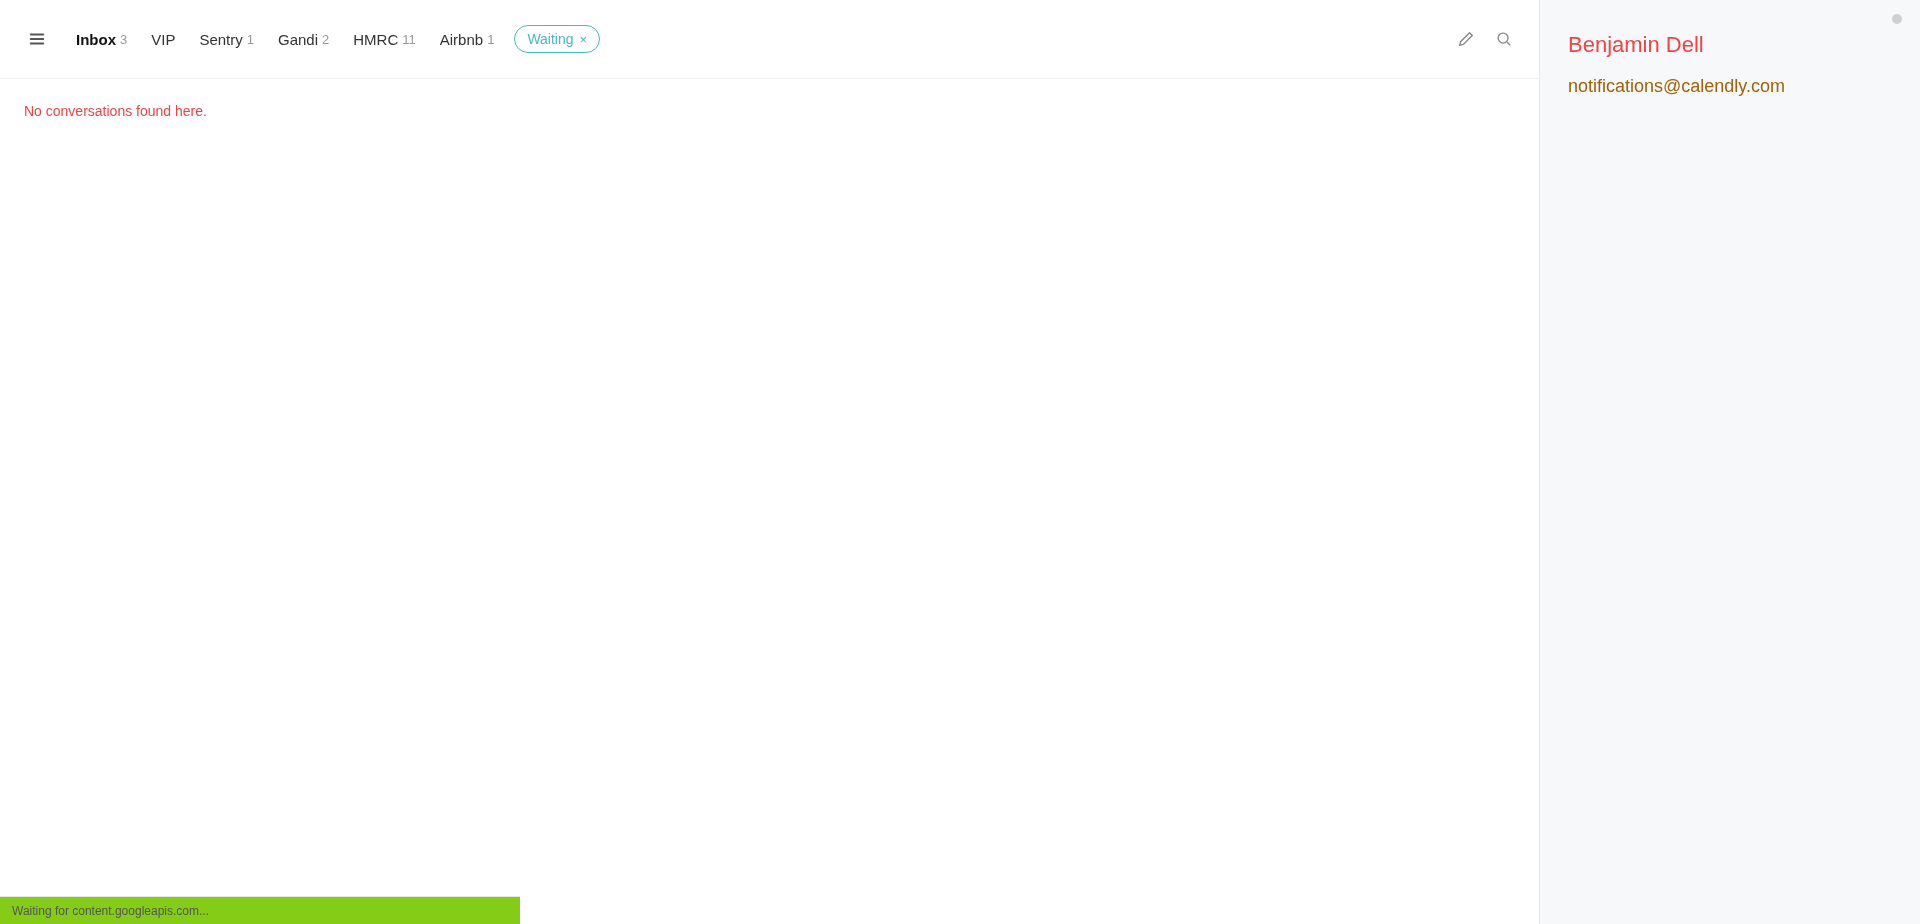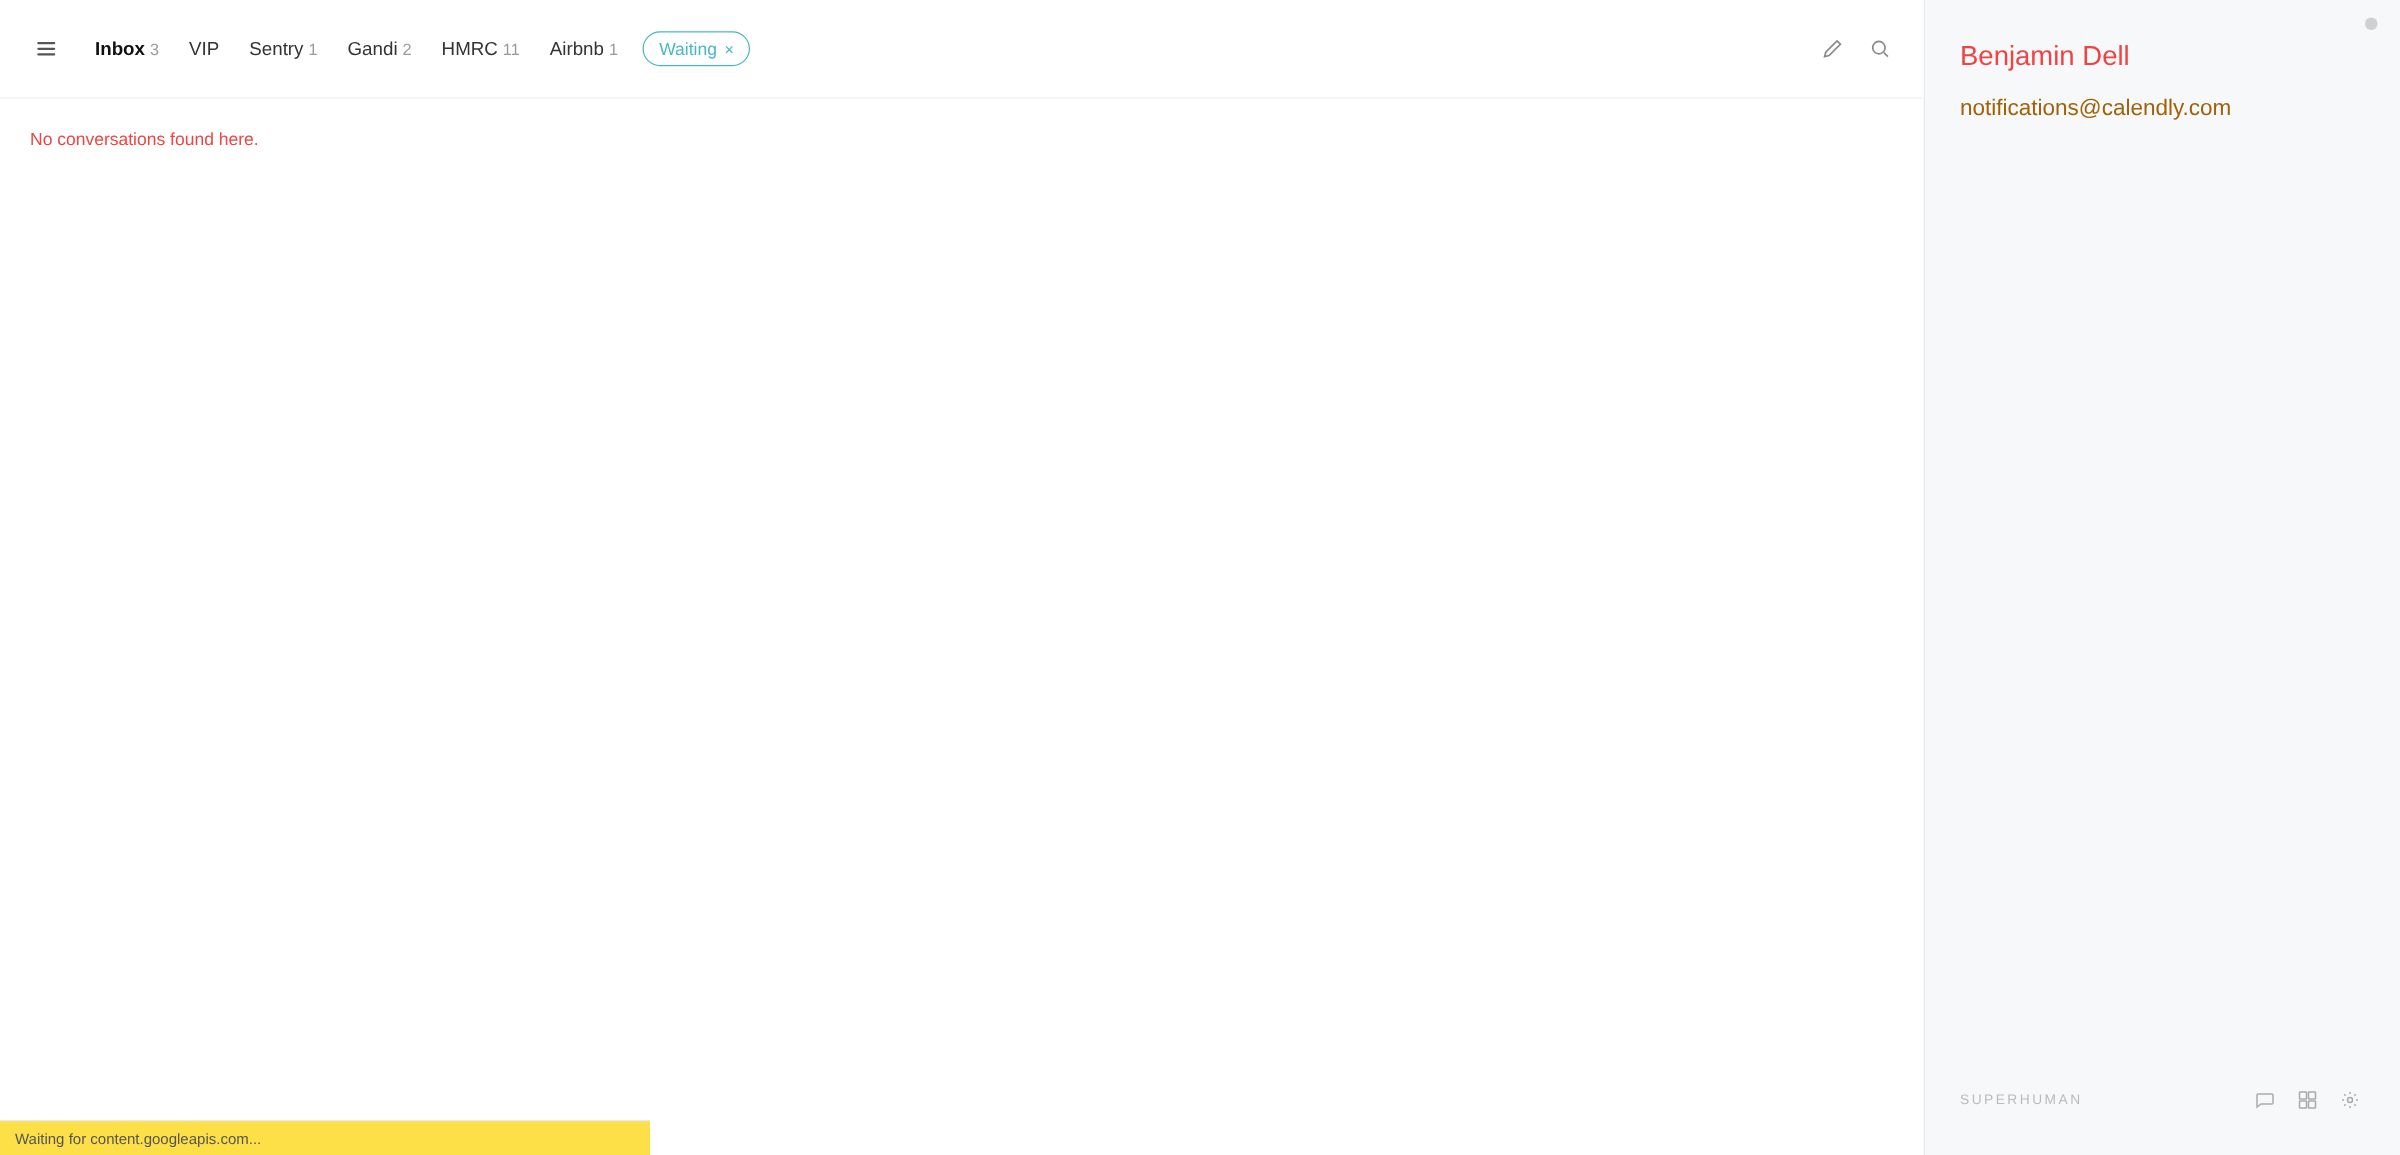--- a/index.html
+++ b/index.html
@@ -123,21 +123,21 @@
     }
 
     .empty-state-text {
       font-size: 14px;
       color: #ef4444;
     }
 
     
     .status-bar {
       height: 28px;
-      background: #fde047;
+      background: #84cc16;
       border-top: 1px solid #e8e8e8;
       display: flex;
       align-items: center;
       padding: 0 12px;
       font-size: 12px;
       color: #555;
       position: fixed;
       bottom: 0;
       left: 0;
       width: 520px;
@@ -295,47 +295,20 @@
 
   </div>
 
   <div class="right-panel">
 
     <div class="status-dot"></div>
 
     <div class="contact-name">Benjamin Dell</div>
     <div class="contact-email">notifications@calendly.com</div>
 
-    <div class="right-panel-footer">
-      <span class="superhuman-logo">SUPERHUMAN</span>
-      <div class="footer-icons">
-
-        <div class="footer-icon-btn">
-          <svg width="16" height="16" viewBox="0 0 20 20" fill="none" stroke="currentColor" stroke-width="1.5">
-            <path d="M3 4h14a1 1 0 011 1v8a1 1 0 01-1 1H6l-4 3V5a1 1 0 011-1z"></path>
-          </svg>
-        </div>
-
-        <div class="footer-icon-btn">
-          <svg width="16" height="16" viewBox="0 0 20 20" fill="none" stroke="currentColor" stroke-width="1.5">
-            <rect x="2" y="2" width="7" height="7" rx="0.5"></rect>
-            <rect x="11" y="2" width="7" height="7" rx="0.5"></rect>
-            <rect x="2" y="11" width="7" height="7" rx="0.5"></rect>
-            <rect x="11" y="11" width="7" height="7" rx="0.5"></rect>
-          </svg>
-        </div>
-
-        <div class="footer-icon-btn">
-          <svg width="16" height="16" viewBox="0 0 20 20" fill="none" stroke="currentColor" stroke-width="1.5">
-            <circle cx="10" cy="10" r="2.5"></circle>
-            <path d="M10 2v2M10 16v2M2 10h2M16 10h2M4.22 4.22l1.42 1.42M14.36 14.36l1.42 1.42M4.22 15.78l1.42-1.42M14.36 5.64l1.42-1.42"></path>
-          </svg>
-        </div>
-      </div>
-    </div>
 
   </div>
 
 </div>
 
 <div class="status-bar">
   <span>Waiting for content.googleapis.com...</span>
 </div>
 
 </body></html>

